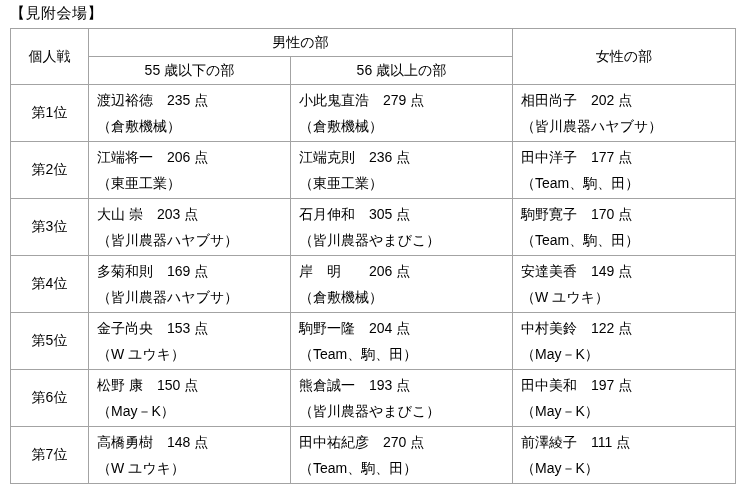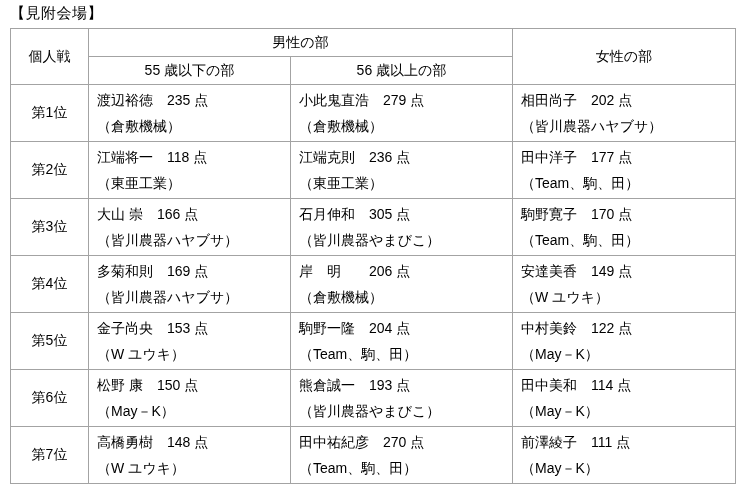--- a/index.html
+++ b/index.html
@@ -69,36 +69,36 @@
           <div class="cl">（倉敷機械）</div>
         </td>
         <td>
           <div class="cl">相田尚子　202 点</div>
           <div class="cl">（皆川農器ハヤブサ）</div>
         </td>
       </tr>
       <tr>
         <td class="rank">第2位</td>
         <td>
-          <div class="cl">江端将一　118 点</div>
+          <div class="cl">江端将一　206 点</div>
           <div class="cl">（東亜工業）</div>
         </td>
         <td>
           <div class="cl">江端克則　236 点</div>
           <div class="cl">（東亜工業）</div>
         </td>
         <td>
           <div class="cl">田中洋子　177 点</div>
           <div class="cl">（Team、駒、田）</div>
         </td>
       </tr>
       <tr>
         <td class="rank">第3位</td>
         <td>
-          <div class="cl">大山 崇　166 点</div>
+          <div class="cl">大山 崇　203 点</div>
           <div class="cl">（皆川農器ハヤブサ）</div>
         </td>
         <td>
           <div class="cl">石月伸和　305 点</div>
           <div class="cl">（皆川農器やまびこ）</div>
         </td>
         <td>
           <div class="cl">駒野寛子　170 点</div>
           <div class="cl">（Team、駒、田）</div>
         </td>
@@ -137,21 +137,21 @@
         <td class="rank">第6位</td>
         <td>
           <div class="cl">松野 康　150 点</div>
           <div class="cl">（May－K）</div>
         </td>
         <td>
           <div class="cl">熊倉誠一　193 点</div>
           <div class="cl">（皆川農器やまびこ）</div>
         </td>
         <td>
-          <div class="cl">田中美和　114 点</div>
+          <div class="cl">田中美和　197 点</div>
           <div class="cl">（May－K）</div>
         </td>
       </tr>
       <tr>
         <td class="rank">第7位</td>
         <td>
           <div class="cl">高橋勇樹　148 点</div>
           <div class="cl">（W ユウキ）</div>
         </td>
         <td>

